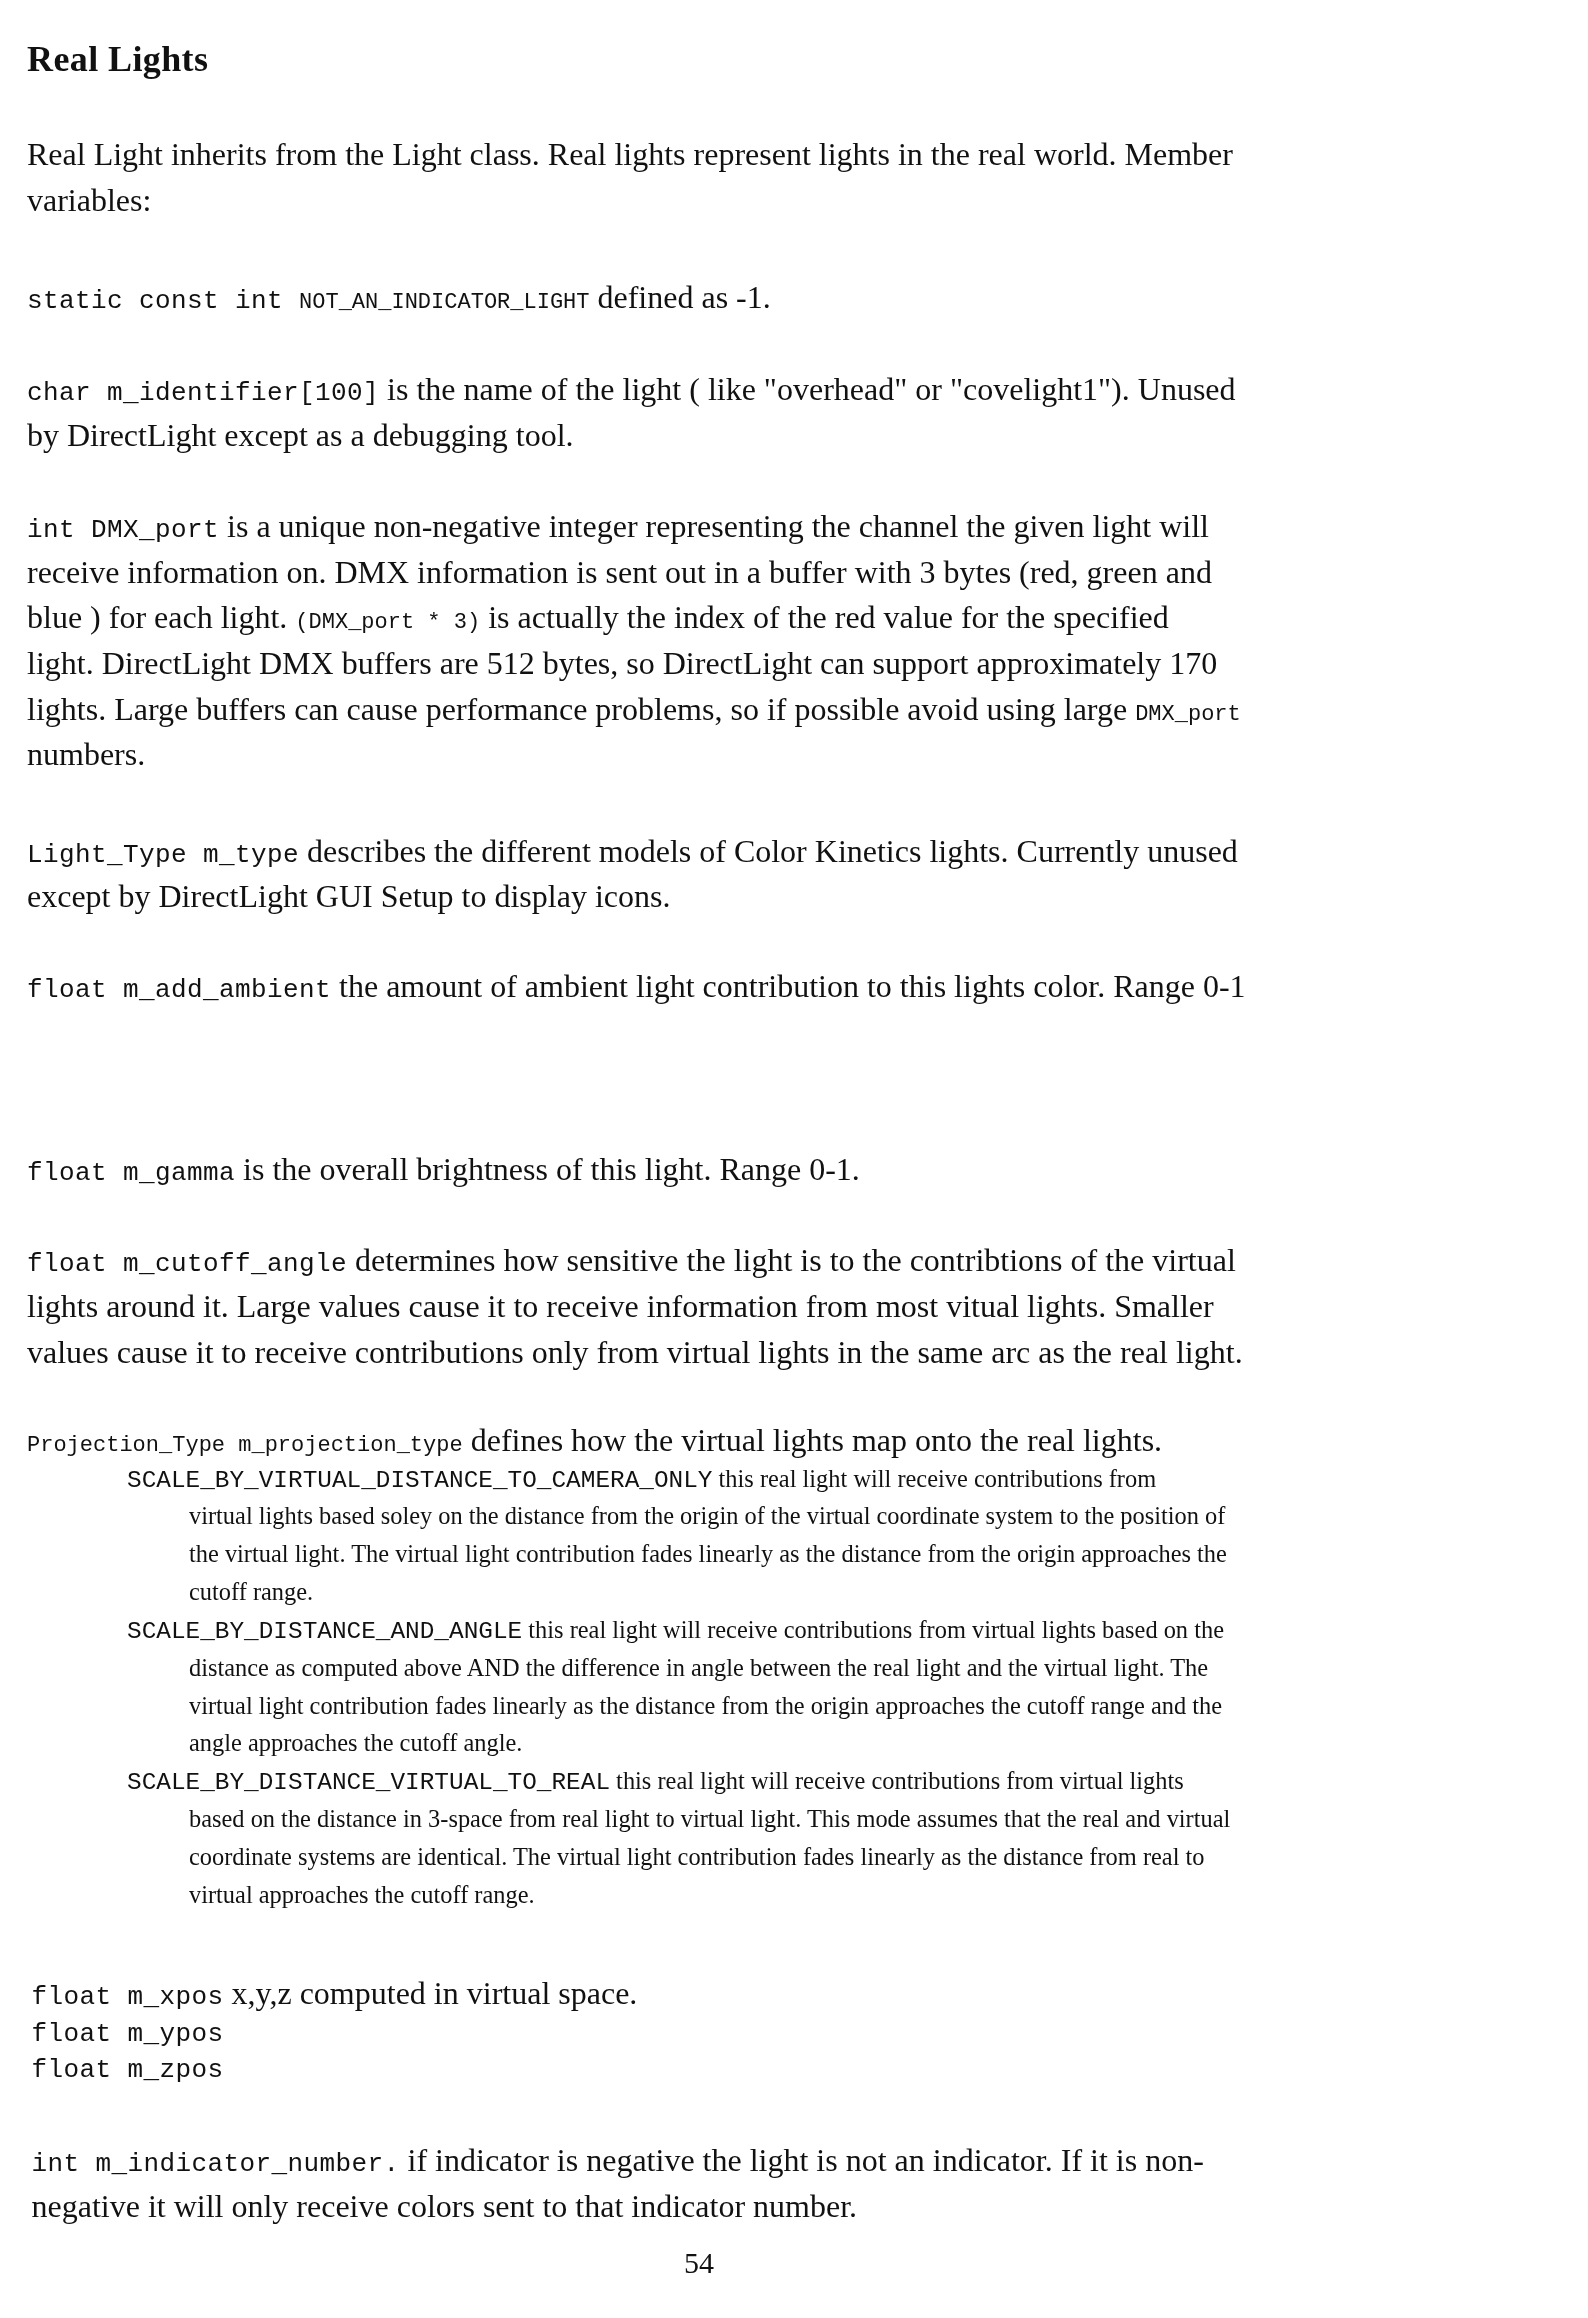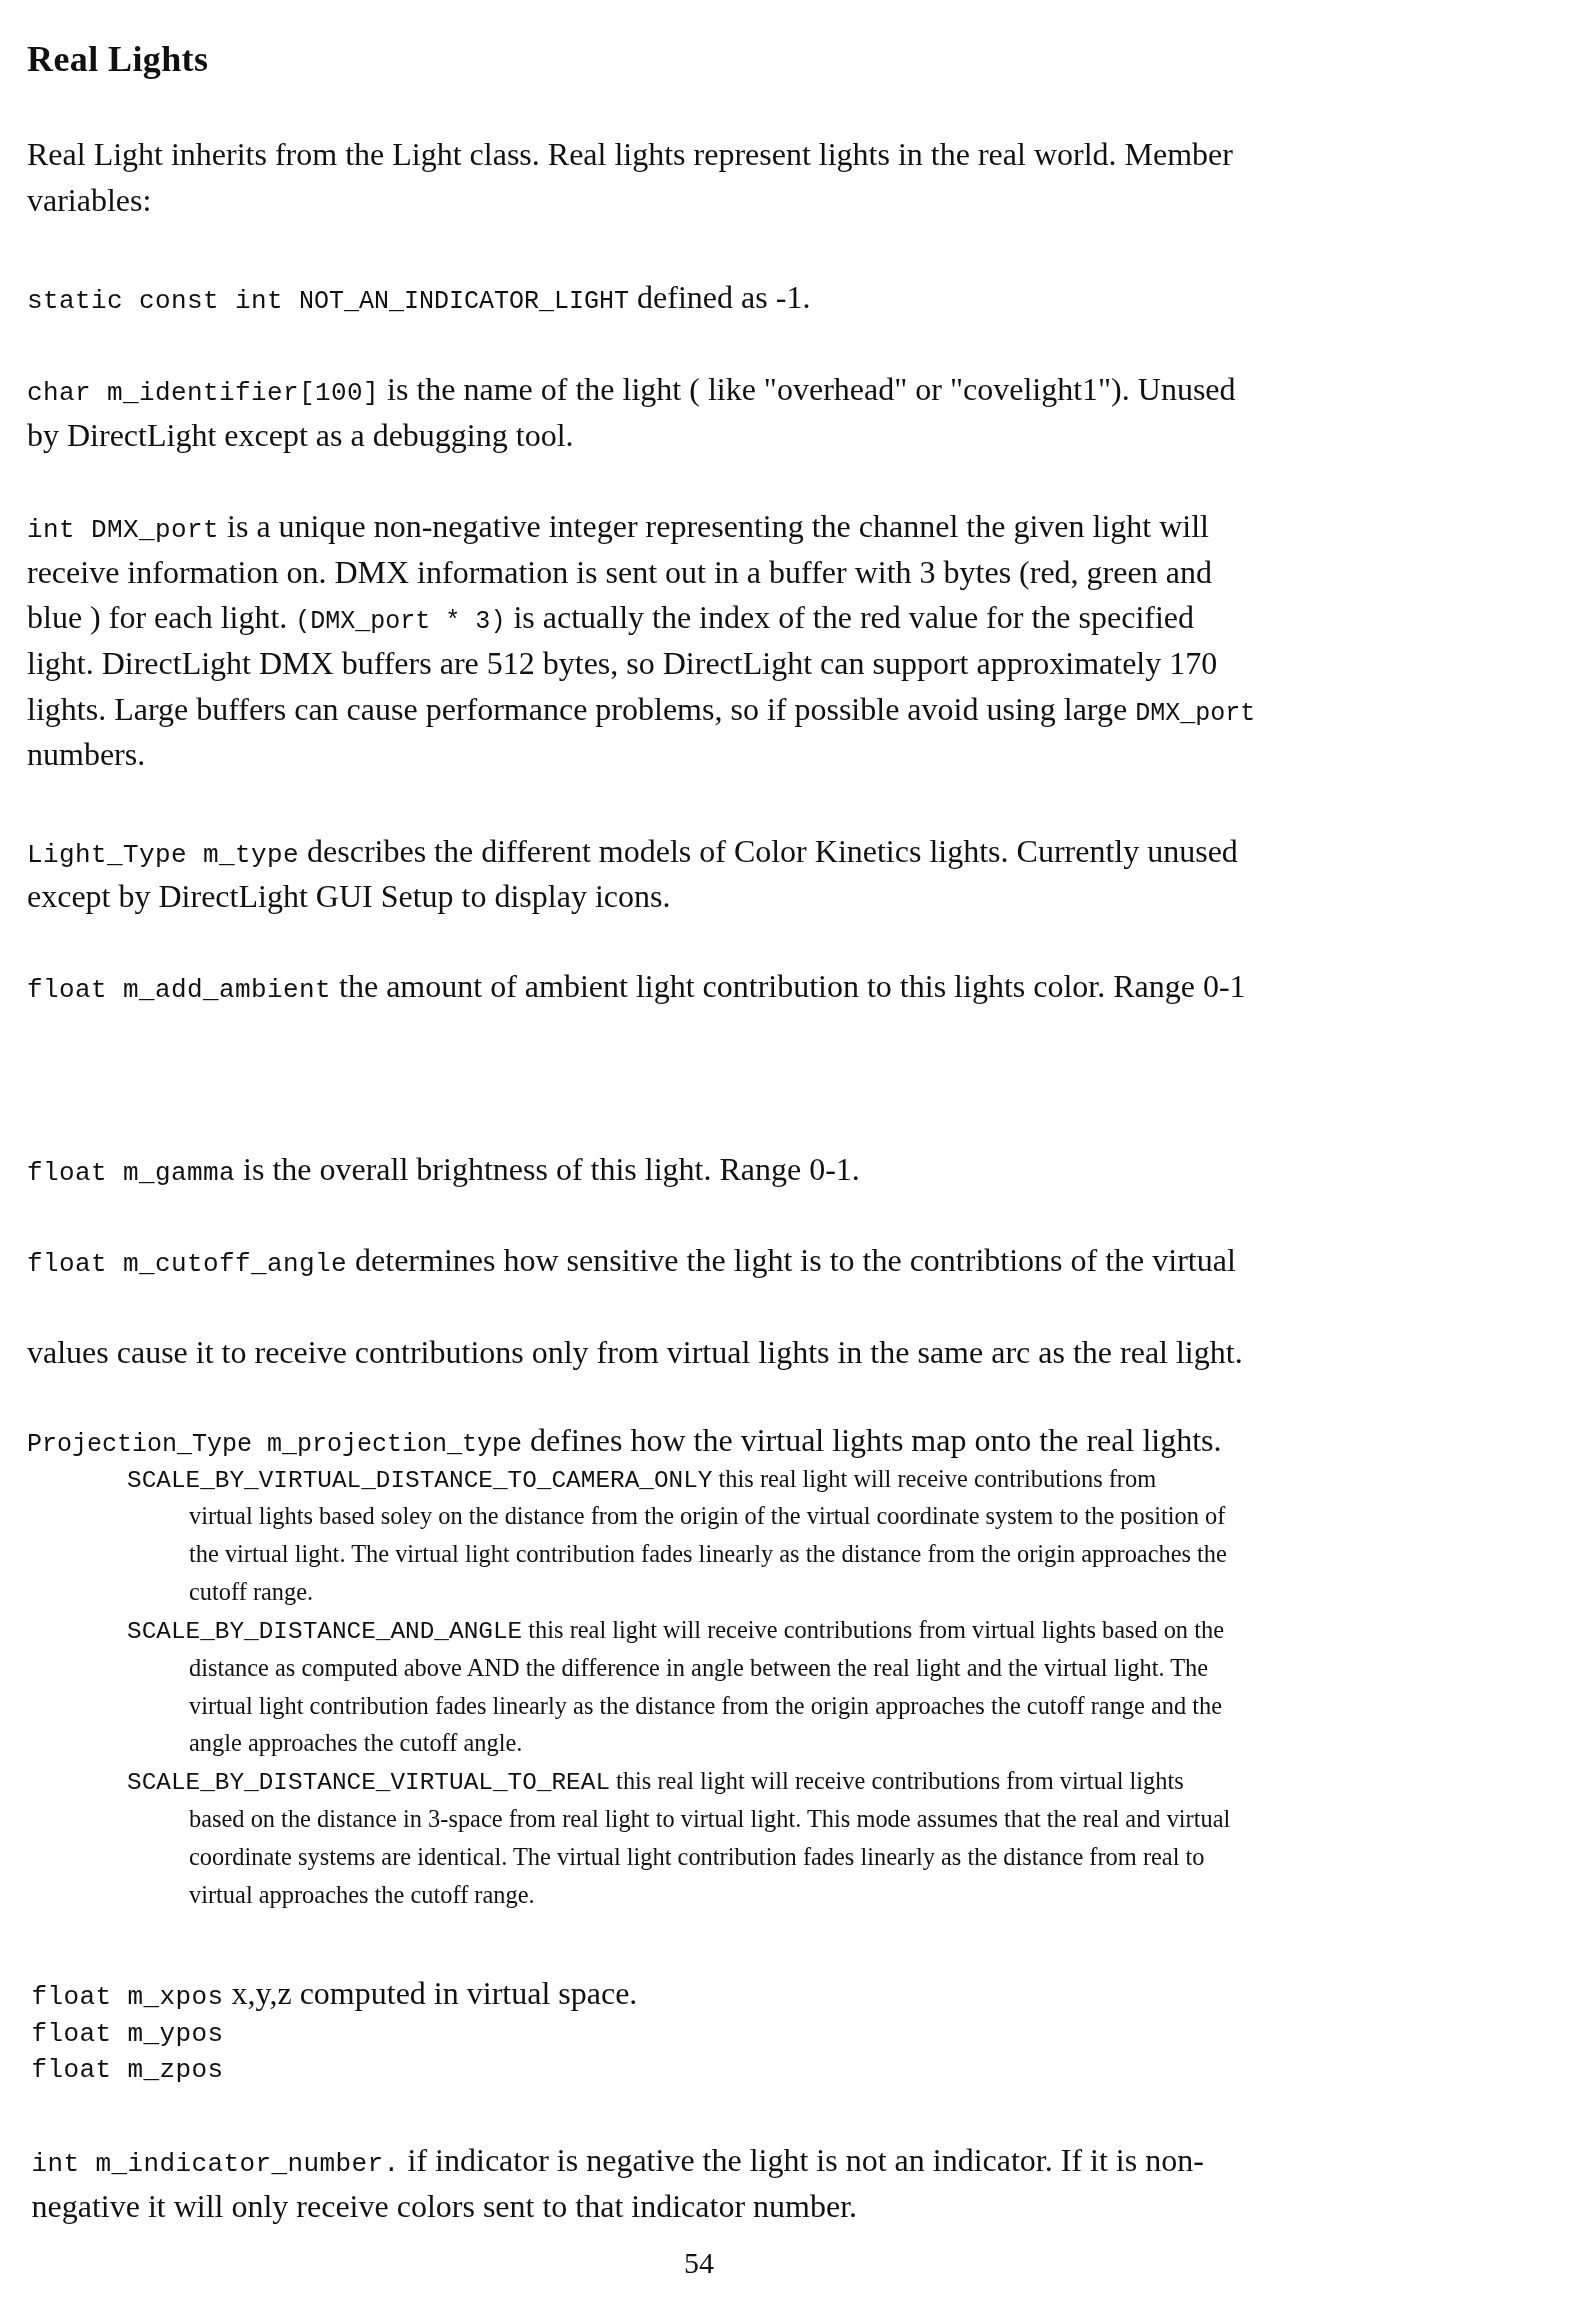--- a/index.html
+++ b/index.html
@@ -5,21 +5,21 @@
   html, body { margin: 0; padding: 0; background: #ffffff; }
   body {
     width: 1589px; height: 2319px; position: relative; overflow: hidden;
     color: #111111;
     font-family: "Liberation Serif", "DejaVu Serif", serif;
   }
   .page { position: absolute; left: 0; top: 0; width: 1436px; height: 2319px; text-align: center; }
   .abs { position: absolute; white-space: nowrap; }
   .title { font-size: 36px; font-weight: bold; letter-spacing: 0.4px; }
   .mono { font-family: "Liberation Mono", "DejaVu Sans Mono", monospace; font-size: 26px; letter-spacing: 0.4px; }
-  .mono-sm { font-family: "Liberation Mono", "DejaVu Sans Mono", monospace; font-size: 25px; }
+  .mono-sm { font-family: "Liberation Mono", "DejaVu Sans Mono", monospace; font-size: 22px; }
   .line { position: absolute; white-space: nowrap; font-size: 32px; line-height: 46px; }
   .small { position: absolute; white-space: nowrap; font-size: 24.4px; line-height: 38px; margin-left: 39px; }
   .small-mono { font-family: "Liberation Mono", "DejaVu Sans Mono", monospace; font-size: 24.4px; }
   .pagenum { position: absolute; font-size: 30px; }
 </style>
 </head>
 <body>
 
 <div class="page">
 
@@ -60,20 +60,21 @@
   </div>
 
 
   <div class="line" style="left:27px; top:1146px;">
     <span class="mono">float m_gamma</span><span> is the overall brightness of this light. Range 0-1.</span>
   </div>
 
   <div class="line" style="left:27px; top:1237px;">
     <span class="mono">float m_cutoff_angle</span><span> determines how sensitive the light is to the contribtions of the virtual</span>
   </div>
+  <div class="line" style="left:27px; top:1283px;">lights around it. Large values cause it to receive information from most vitual lights. Smaller</div>
   <div class="line" style="left:27px; top:1329px;">values cause it to receive contributions only from virtual lights in the same arc as the real light.</div>
 
   <div class="line" style="left:27px; top:1417px;">
     <span class="mono-sm">Projection_Type m_projection_type</span><span> defines how the virtual lights map onto the real lights.</span>
   </div>
 
   <div class="small" style="left:88px; top:1460px;">
     <span class="small-mono">SCALE_BY_VIRTUAL_DISTANCE_TO_CAMERA_ONLY</span><span> this real light will receive contributions from</span>
   </div>
   <div class="small" style="left:150px; top:1497px;">virtual lights based soley on the distance from the origin of the virtual coordinate system to the position of</div>

